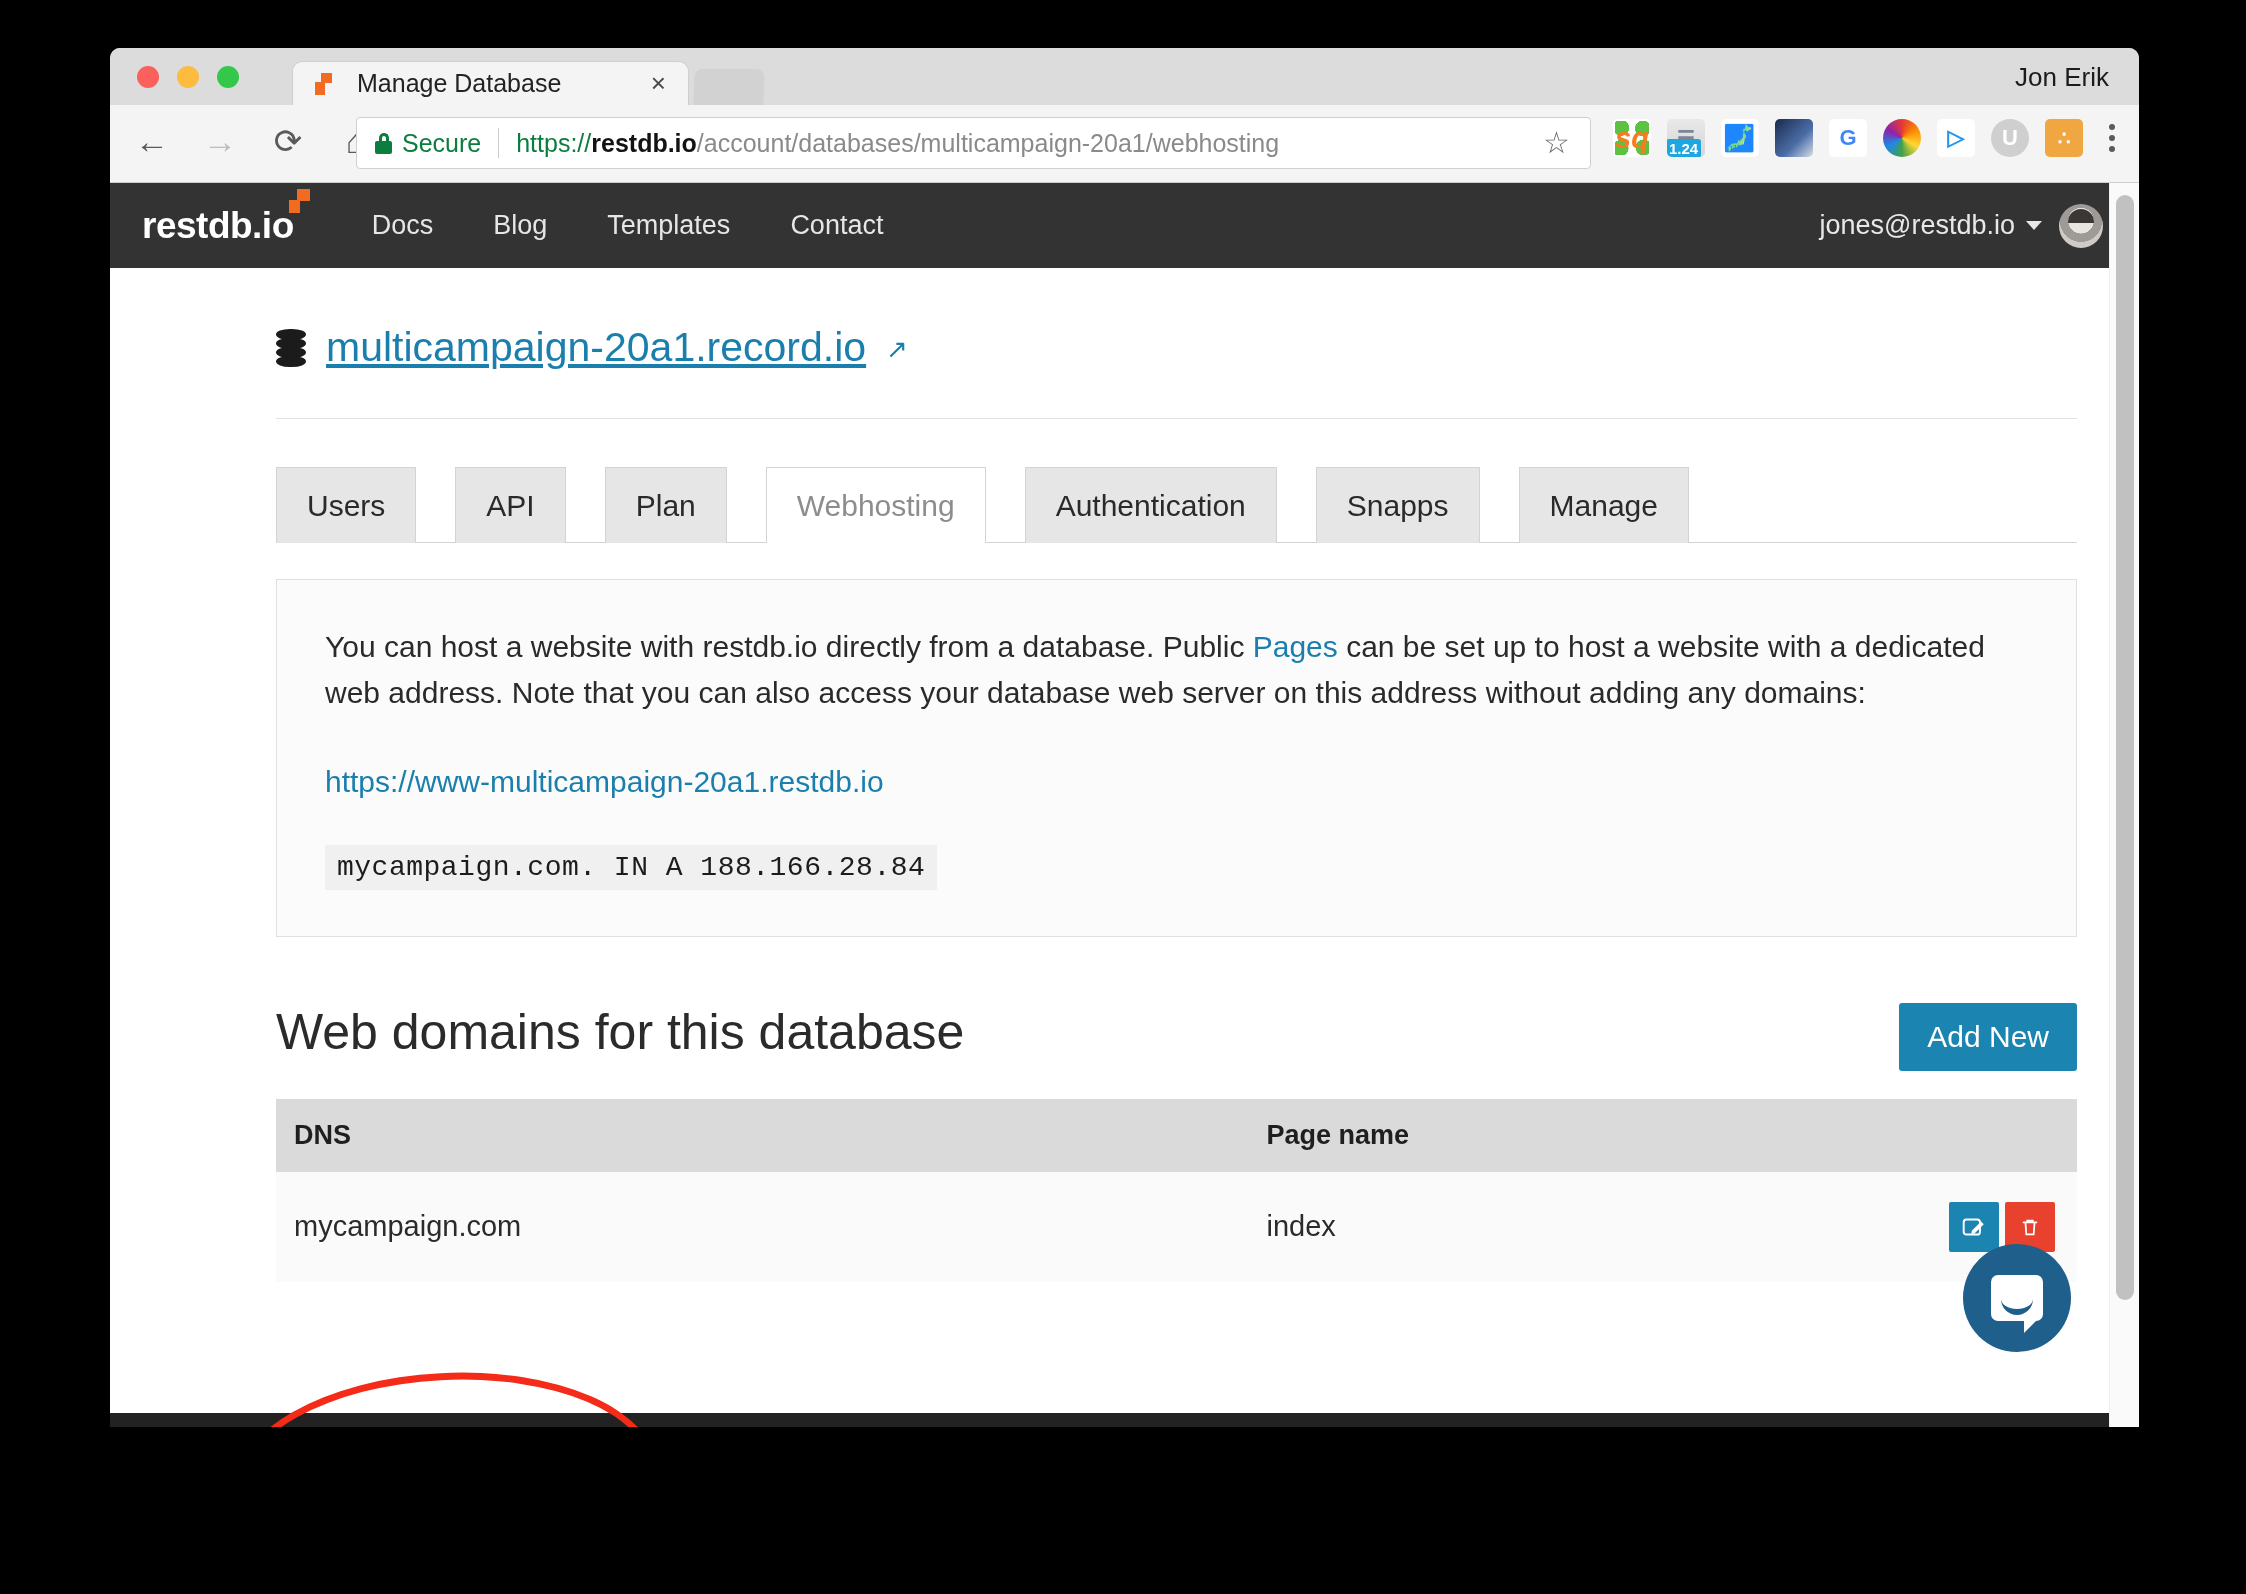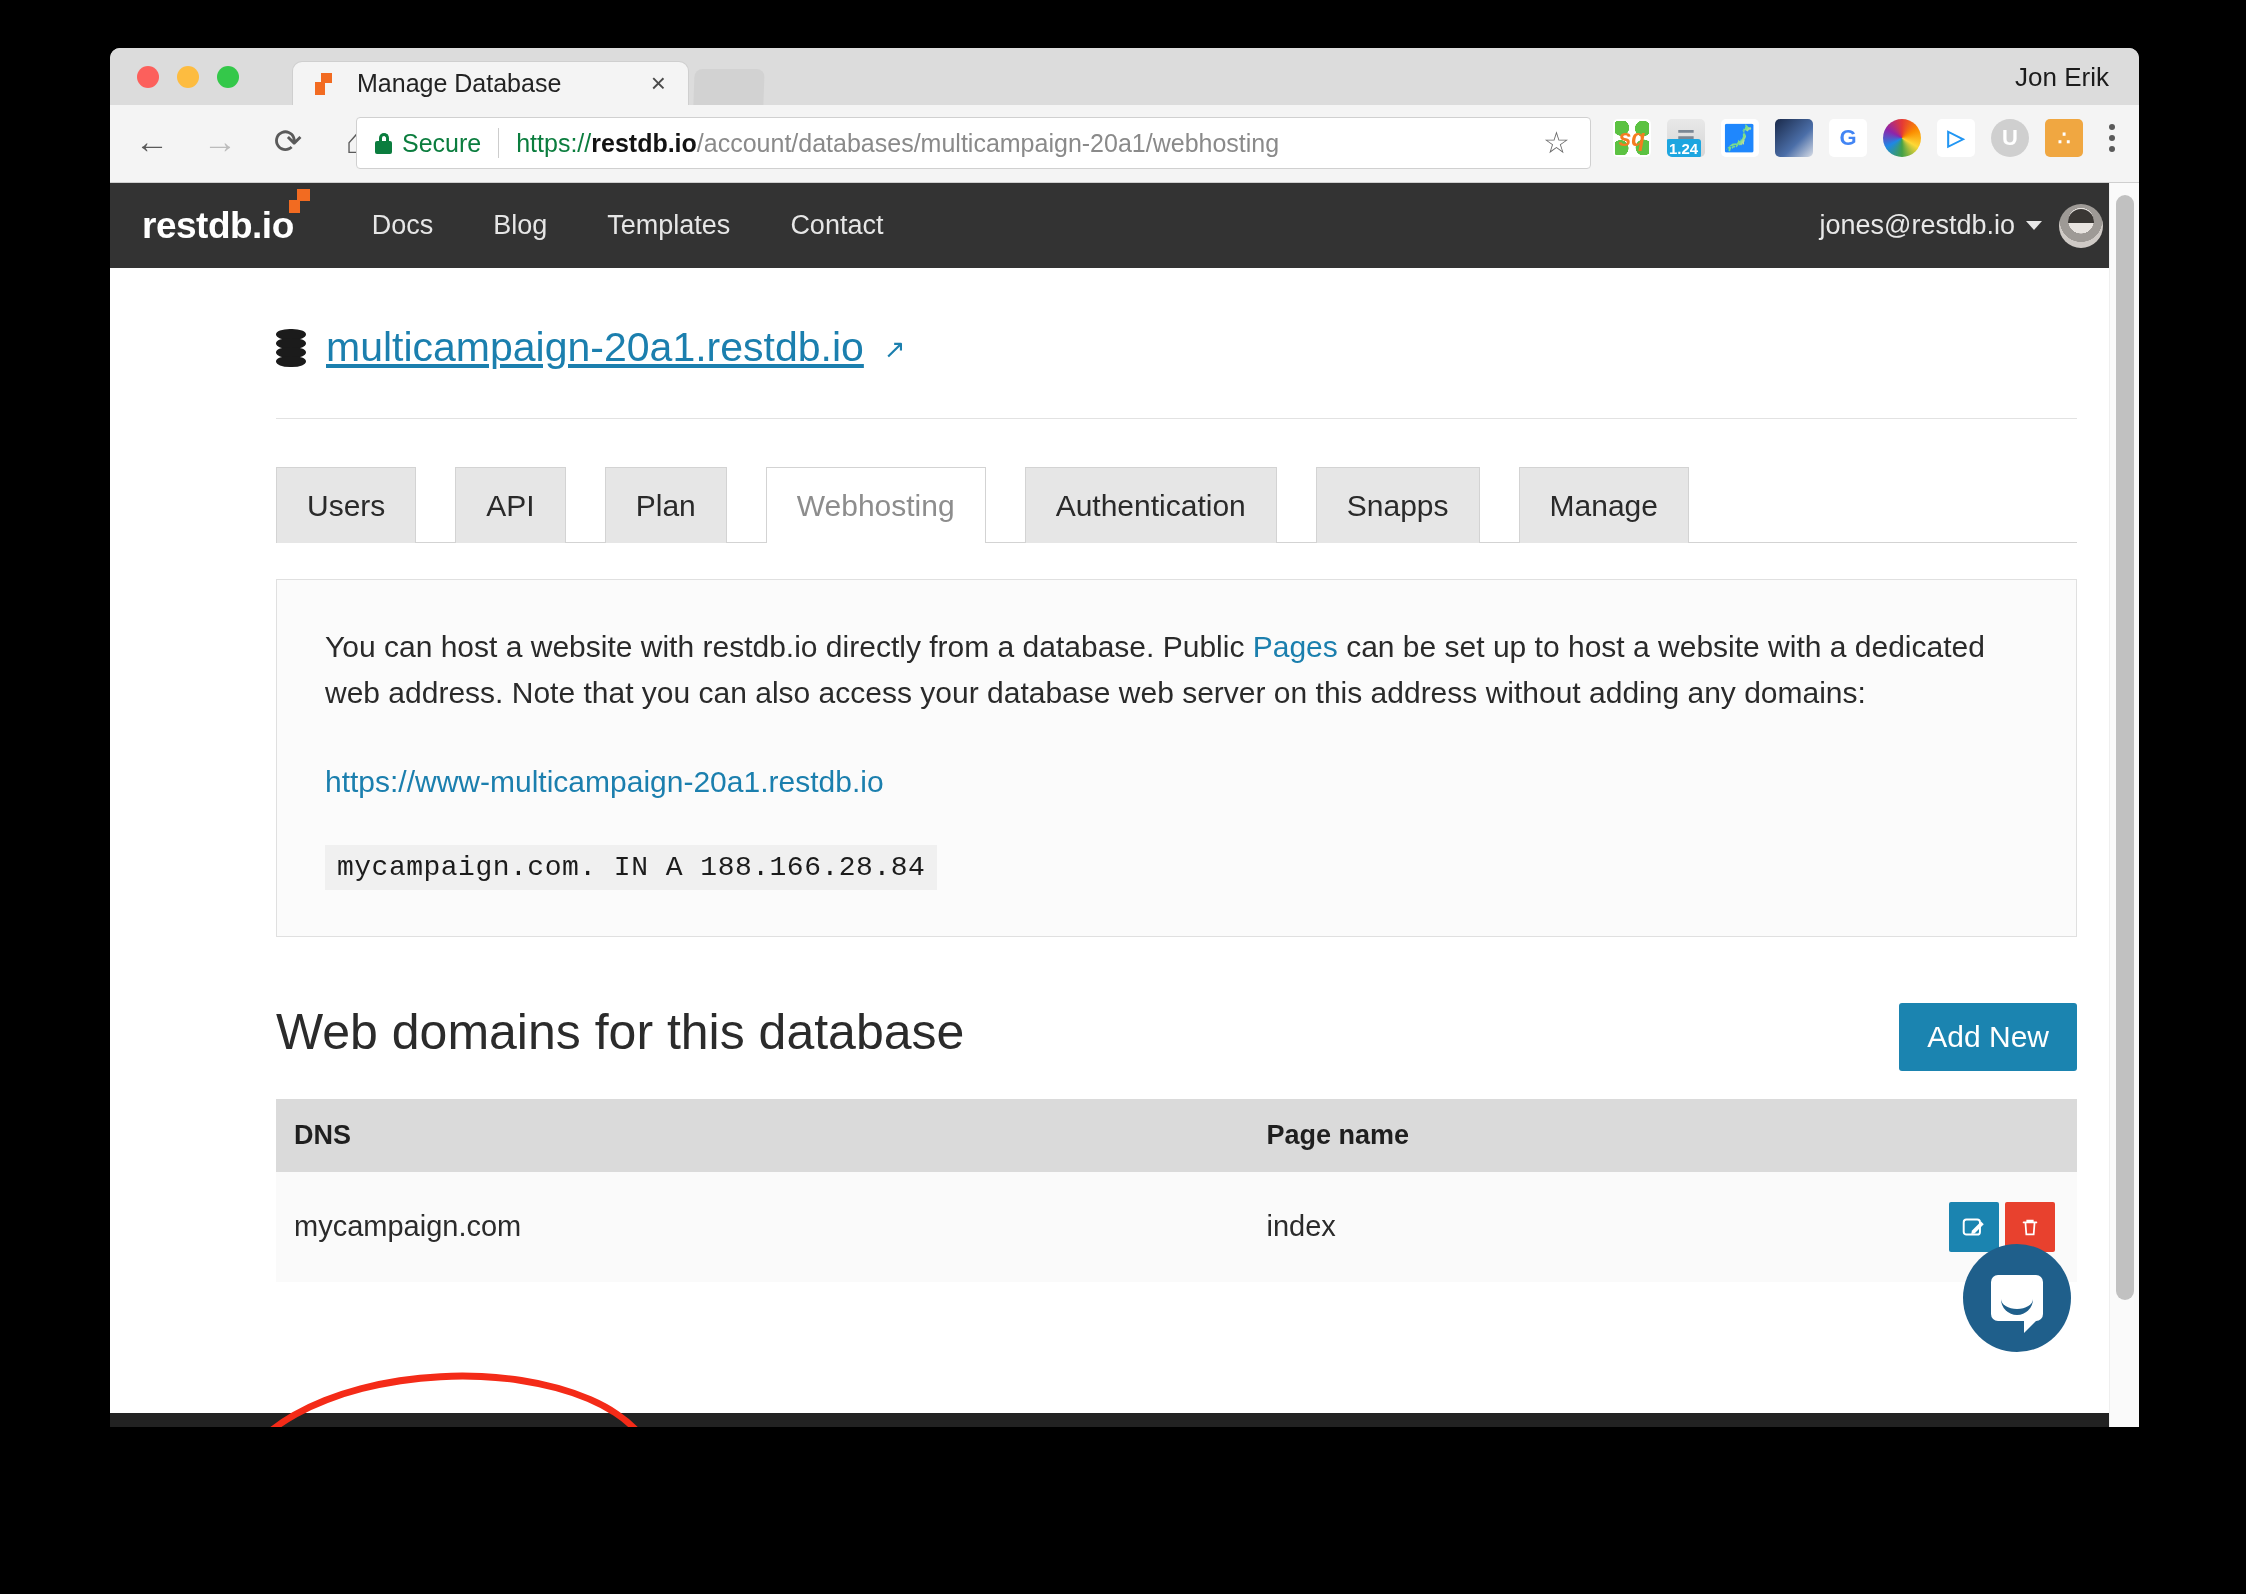--- a/index.html
+++ b/index.html
@@ -193,21 +193,21 @@
   .ext {
     width: 38px; height: 38px;
     border-radius: 5px;
     position: relative;
     font-size: 19px;
     display: flex; align-items: center; justify-content: center;
     color: #fff;
     font-weight: bold;
     overflow: hidden;
   }
-  .ext-sq { background: #ffffff; color: #f57c20; font-style: italic; font-size: 23px; }
+  .ext-sq { background: #ffffff; color: #f57c20; font-style: italic; font-size: 29px; }
   .ext-sq::before {
     content: "";
     position: absolute;
     inset: 2px;
     background:
       radial-gradient(circle at 18% 20%, #5cc242 0 20%, transparent 21%),
       radial-gradient(circle at 82% 22%, #5cc242 0 20%, transparent 21%),
       radial-gradient(circle at 16% 80%, #5cc242 0 20%, transparent 21%),
       radial-gradient(circle at 84% 78%, #5cc242 0 20%, transparent 21%);
   }
@@ -658,21 +658,21 @@
     <div class="content">
       <div class="content-inner">
 
         <div class="db-title-row">
           <span class="db-icon">
               <i></i>
               <i></i>
               <i></i>
               <i></i>
             </span>
-          <a class="db-title" href="#">multicampaign-20a1.restdb.io</a>
+          <a class="db-title" href="#">multicampaign-20a1.record.io</a>
           <span class="ext-link-icon">↗</span>
         </div>
 
         <div class="hr"></div>
 
         <div class="tabs">
           <div class="tab-pill">Users</div>
           <div class="tab-pill">API</div>
           <div class="tab-pill">Plan</div>
           <div class="tab-pill active">Webhosting</div>

